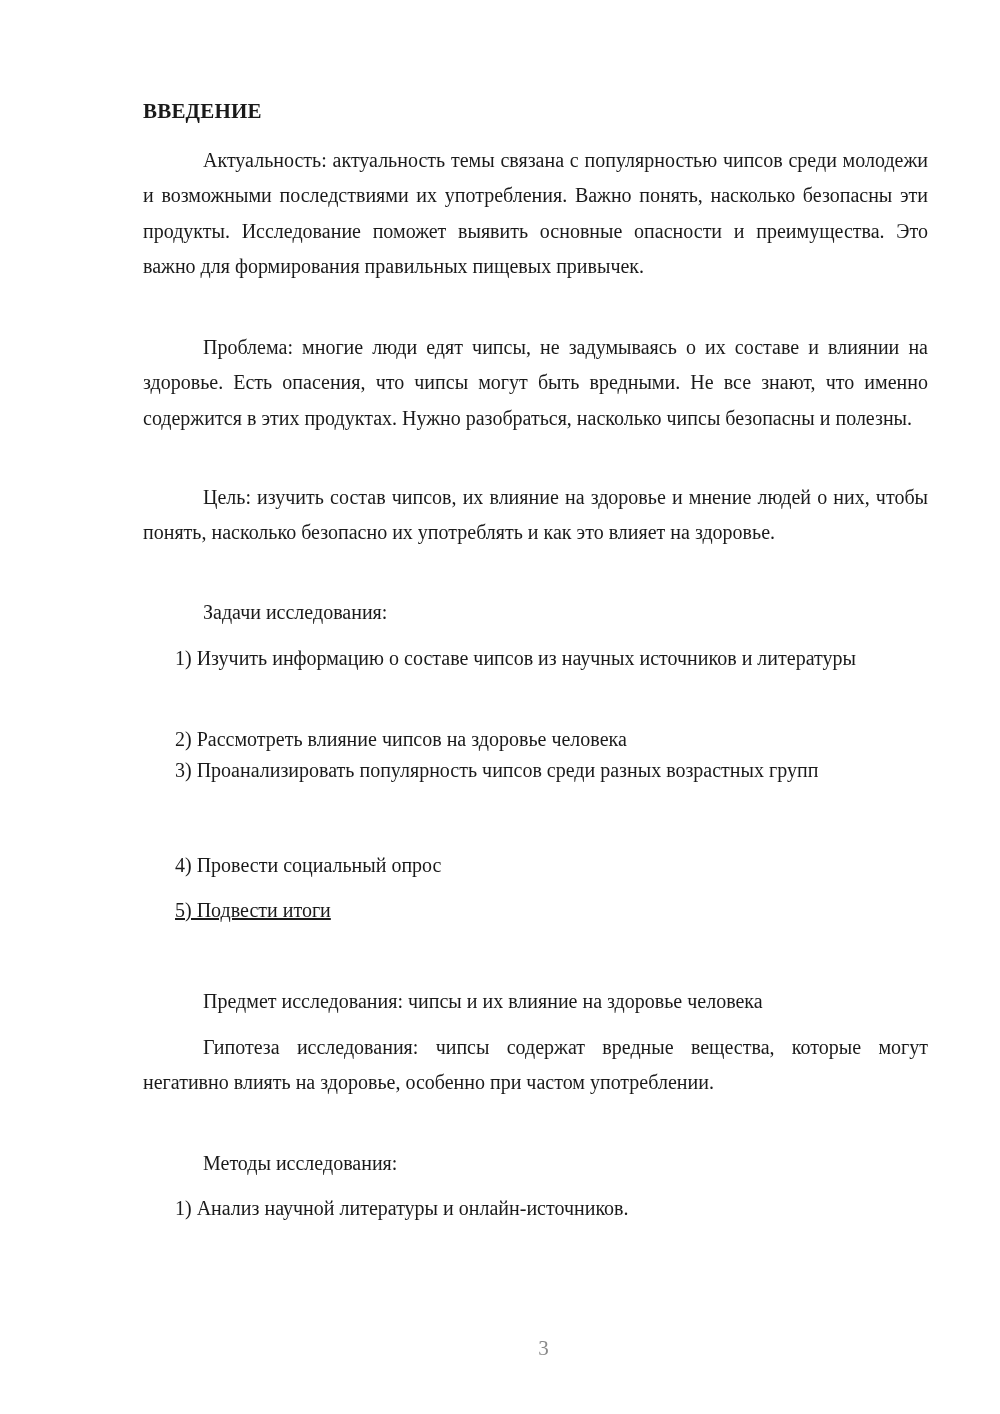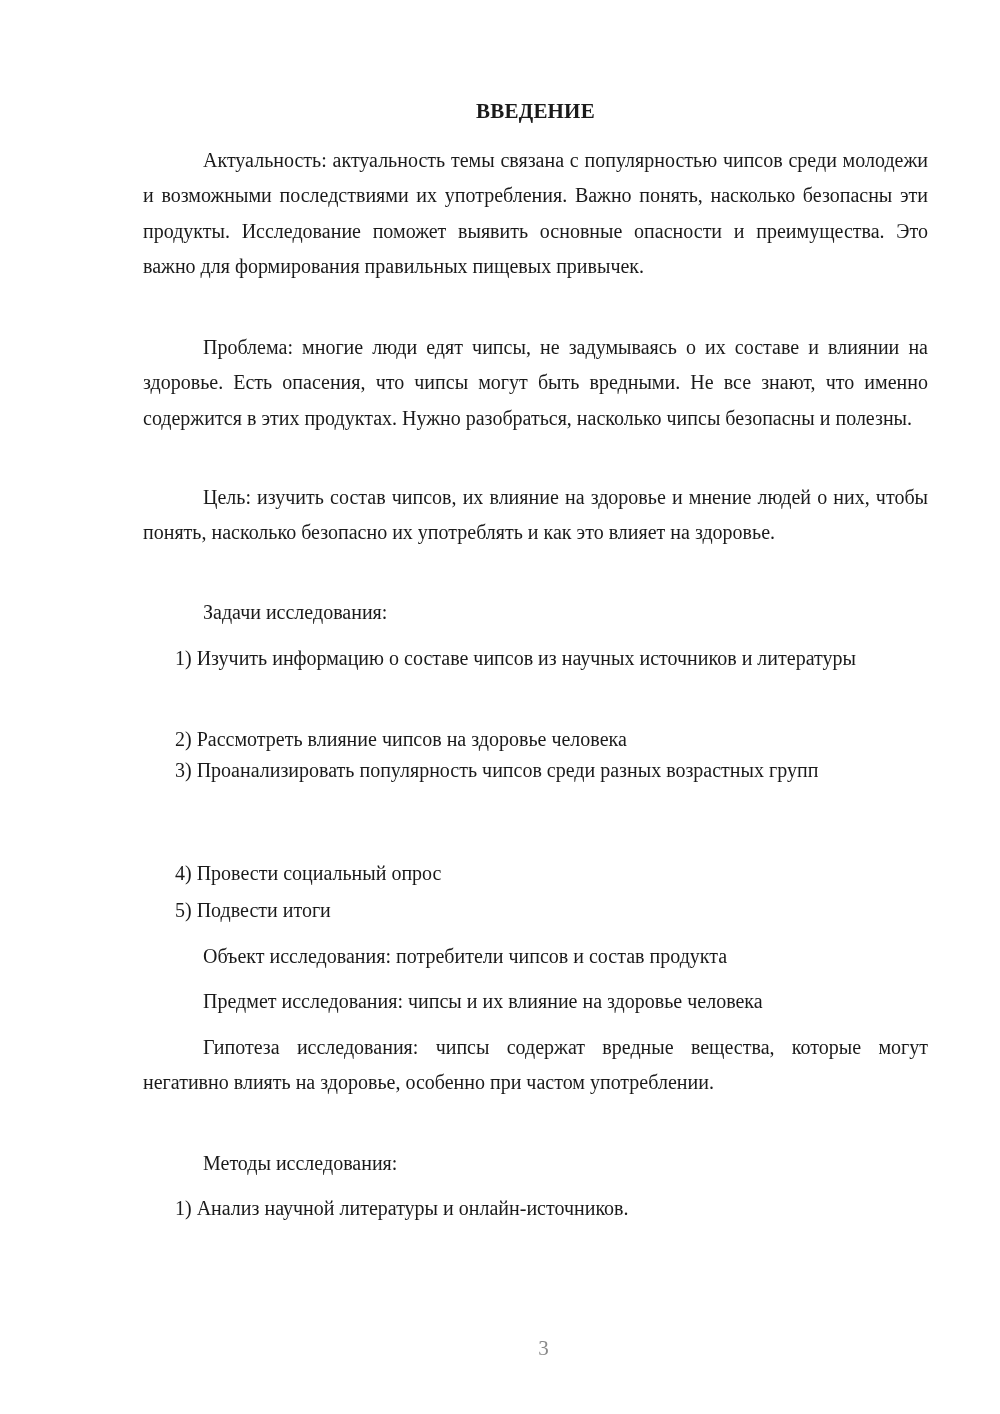--- a/index.html
+++ b/index.html
@@ -20,21 +20,20 @@
       left: 143px;
       top: 0;
       width: 785px;
       height: 1414px;
     }
     .heading {
       position: absolute;
       left: 0;
       top: 96px;
       width: 785px;
-      text-align: center;
       font-weight: bold;
       font-size: 21px;
       line-height: 30px;
       letter-spacing: 0.2px;
     }
     .para {
       position: absolute;
       left: 0;
       width: 785px;
       font-size: 20px;
@@ -71,25 +70,24 @@
   <p class="para indent last-left" style="top:480px;">Цель: изучить состав чипсов, их влияние на здоровье и мнение людей о них, чтобы понять, насколько безопасно их употреблять и как это влияет на здоровье.</p>
 
   <p class="para indent last-left" style="top:595px;">Задачи исследования:</p>
 
   <p class="para list last-left" style="top:641px;">1) Изучить информацию о составе чипсов из научных источников и литературы</p>
 
   <p class="para list last-left" style="top:722px;">2) Рассмотреть влияние чипсов на здоровье человека</p>
 
   <p class="para list last-left" style="top:753px;">3) Проанализировать популярность чипсов среди разных возрастных групп</p>
 
-  <p class="para list last-left" style="top:848px;margin-top:8px;">4) Провести социальный опрос</p>
+  <p class="para list last-left" style="top:848px;">4) Провести социальный опрос</p>
 
-  <p class="para list last-left" style="top:893px;">5) Подвести итоги</p>
+  <p class="para list last-left" style="top:893px;text-decoration:underline;">5) Подвести итоги</p>
 
-  <p class="para indent last-left" style="top:939px;">Объект исследования: потребители чипсов и состав продукта</p>
 
   <p class="para indent last-left" style="top:984px;">Предмет исследования: чипсы и их влияние на здоровье человека</p>
 
   <p class="para indent last-left" style="top:1030px;">Гипотеза исследования: чипсы содержат вредные вещества, которые могут негативно влиять на здоровье, особенно при частом употреблении.</p>
 
   <p class="para indent last-left" style="top:1146px;">Методы исследования:</p>
 
   <p class="para list last-left" style="top:1191px;">1) Анализ научной литературы и онлайн-источников.</p>
 
 

